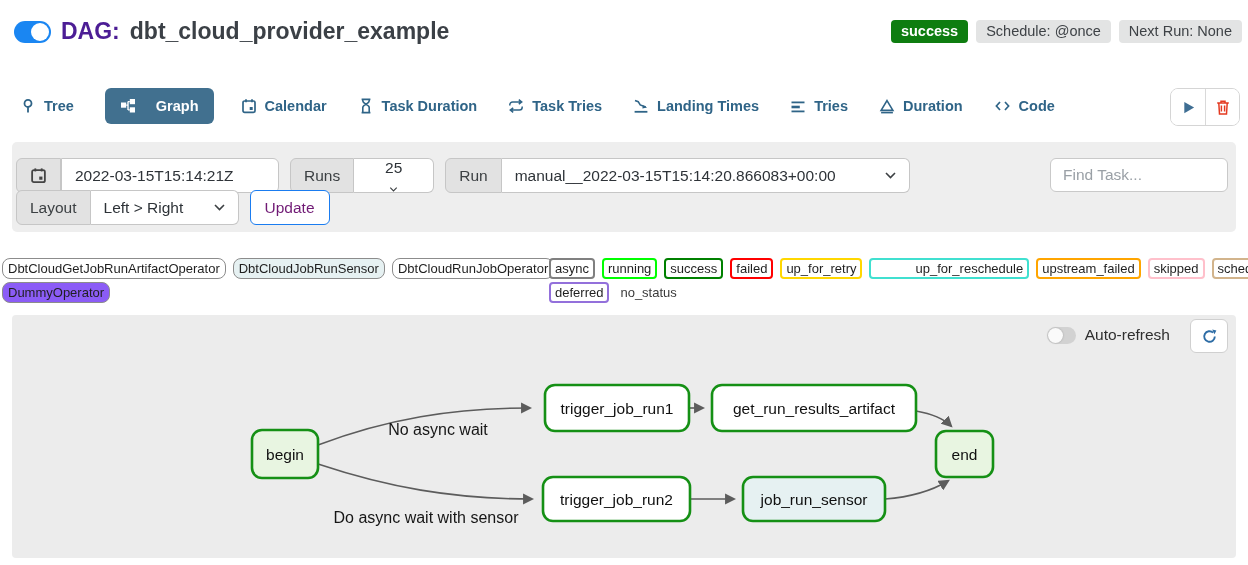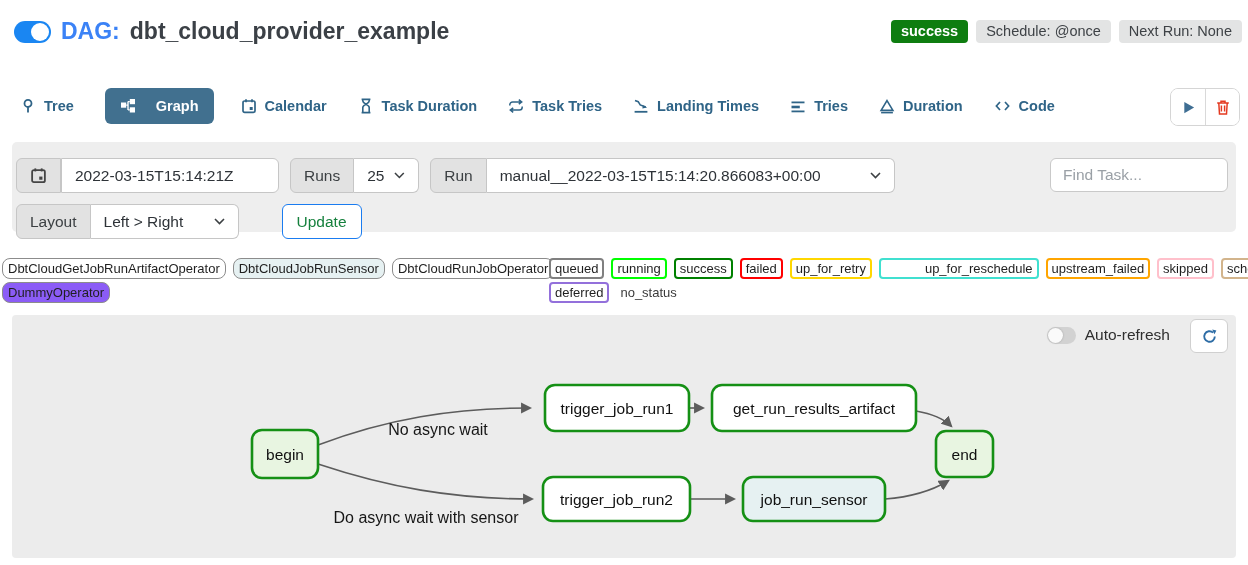--- a/index.html
+++ b/index.html
@@ -6,21 +6,21 @@
   html,body { margin:0; padding:0; }
   body {
     width:1248px; height:565px; position:relative; overflow:hidden;
     background:#ffffff; font-family:"Liberation Sans", sans-serif; color:#3b4046;
   }
 
   
   .header { position:absolute; left:14px; top:18px; display:flex; align-items:center; gap:10px; }
   .dag-toggle { width:37px; height:22px; border-radius:11px; background:#1a86f2; position:relative; cursor:pointer; flex:0 0 auto; }
   .dag-toggle .knob { position:absolute; right:2px; top:2px; width:18px; height:18px; border-radius:50%; background:#fff; }
-  .dag-prefix { font-size:23px; font-weight:700; color:#3b82f6; }
+  .dag-prefix { font-size:23px; font-weight:700; color:#4c1d95; }
   .dag-title  { font-size:23px; font-weight:700; color:#3b4046; }
 
   .header-badges { position:absolute; right:6px; top:20px; display:flex; gap:8px; align-items:center; }
   .badge { font-size:14.5px; padding:3px 10px 4px; border-radius:4px; white-space:nowrap; }
   .badge-success { background:#0e7d10; color:#ffffff; font-weight:700; }
   .badge-gray { background:#e3e4e4; color:#3e4246; }
 
   
   .tabbar { position:absolute; left:20px; top:86px; height:40px; display:flex; align-items:center; }
   .tab { display:flex; align-items:center; gap:8px; color:#2f6487; font-size:14.5px; font-weight:600;
@@ -31,36 +31,36 @@
   .actions-group { position:absolute; right:8px; top:88px; display:flex; border:1px solid #d5d5d5;
                    border-radius:8px; background:#fff; overflow:hidden; }
   .action-btn { width:34px; height:36px; display:flex; align-items:center; justify-content:center; cursor:pointer; background:#fff; border:none; padding:0; }
   .action-btn + .action-btn { border-left:1px solid #d9d9d9; }
 
   
   .filter-panel { position:absolute; left:12px; top:142px; width:1224px; height:90px;
                   background:#eeeeee; border-radius:5px; }
   .f-row { position:absolute; left:4px; display:flex; align-items:stretch; height:35px; }
   .f-row1 { top:16px; }
-  .f-row2 { top:62px;gap:32px; }
+  .f-row2 { top:48px; }
   .grp { display:flex; align-items:stretch; margin-right:11px; }
   .addon { background:#e2e2e2; border:1px solid #c6c6c6; color:#3c4043; display:flex; align-items:center;
            padding:0 13px; font-size:15.5px; border-radius:6px 0 0 6px; white-space:nowrap; }
   .field { background:#fff; border:1px solid #c6c6c6; border-left:none; display:flex; align-items:center;
            padding:0 13px; font-size:15.5px; color:#2e3338; border-radius:0 6px 6px 0; white-space:nowrap; }
   .field.select { justify-content:space-between; gap:10px; cursor:pointer; }
   .w-date { width:218px; }
-  .w-runs { width:65px; }
+  .w-runs { width:80px;flex-direction:column; }
   .w-run  { width:408px; }
   .w-layout { width:148px; }
   .find-task { position:absolute; right:8px; top:16px; width:178px; height:34px; border:1px solid #c9c9c9;
                border-radius:6px; background:#fff; font-size:15.5px; padding:0 12px; color:#2e3338;
                font-family:"Liberation Sans", sans-serif; }
   .find-task::placeholder { color:#9aa0a6; }
-  .update-btn { background:#fff; border:1.5px solid #1a7cf0; color:#15803d; border-radius:6px;
+  .update-btn { background:#fff; border:1.5px solid #1a7cf0; color:#701a75; border-radius:6px;
                 padding:0 14px; font-size:15.5px; font-weight:500; cursor:pointer;
                 font-family:"Liberation Sans", sans-serif; }
 
   
   .legend-ops { position:absolute; left:2px; top:258px; }
   .legend-states { position:absolute; left:549px; top:258px; }
   .legend-row { display:flex; gap:7px; margin-bottom:3px; align-items:center; }
   .op-badge { border:1px solid #8c8c8c; border-radius:8px; padding:2px 5px; font-size:13px;
               color:#1f1f1f; background:#fff; white-space:nowrap; }
   .state-badge { border:2px solid #808080; border-radius:4px; padding:1px 4px; font-size:13px;
@@ -235,21 +235,21 @@
     <span class="op-badge" style="background-color: rgb(255, 255, 255);">DbtCloudGetJobRunArtifactOperator</span>
     <span class="op-badge" style="background-color: rgb(230, 241, 242);">DbtCloudJobRunSensor</span>
     <span class="op-badge" style="background-color: rgb(255, 255, 255);">DbtCloudRunJobOperator</span>
   </div>
   <div class="legend-row">
     <span class="op-badge" style="background-color: #8b5cf6;">DummyOperator</span>
   </div>
 </div>
 <div class="legend-states">
   <div class="legend-row">
-    <span class="state-badge" style="border-color: rgb(128, 128, 128);">queued</span>
+    <span class="state-badge" style="border-color: rgb(128, 128, 128);">async</span>
     <span class="state-badge" style="border-color: rgb(0, 255, 0);">running</span>
     <span class="state-badge" style="border-color: rgb(0, 128, 0);">success</span>
     <span class="state-badge" style="border-color: rgb(255, 0, 0);">failed</span>
     <span class="state-badge" style="border-color: rgb(255, 215, 0);">up_for_retry</span>
     <span class="state-badge" style="border-color: rgb(64, 224, 208); padding-left: 44px;">up_for_reschedule</span>
     <span class="state-badge" style="border-color: rgb(255, 165, 0);">upstream_failed</span>
     <span class="state-badge" style="border-color: rgb(255, 192, 203);">skipped</span>
     <span class="state-badge" style="border-color: rgb(210, 180, 140);">scheduled</span>
   </div>
   <div class="legend-row">

